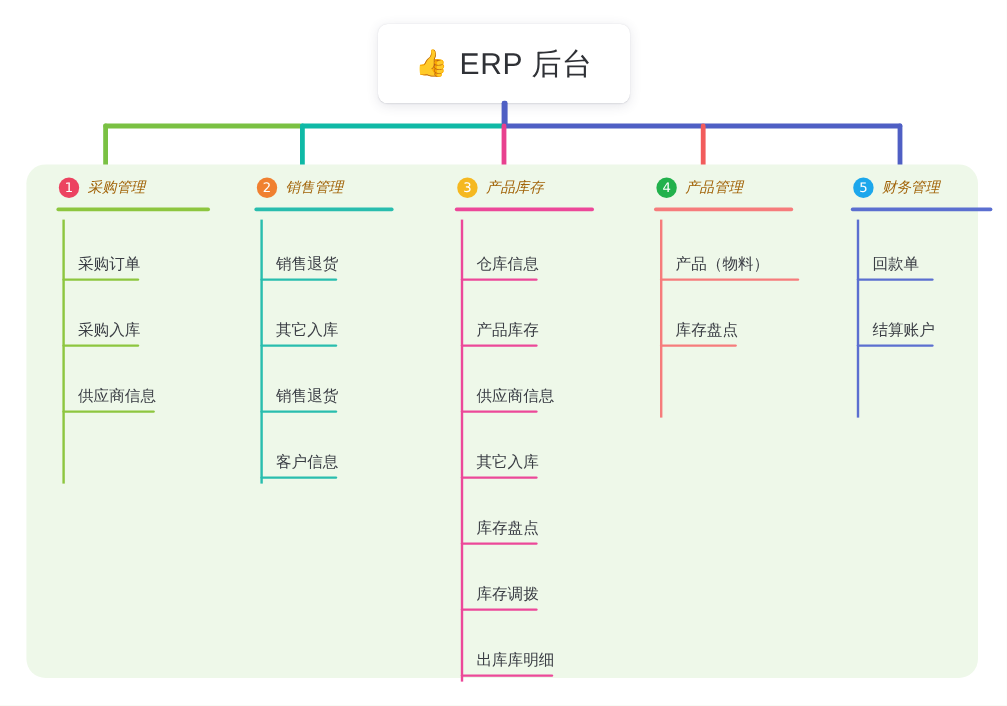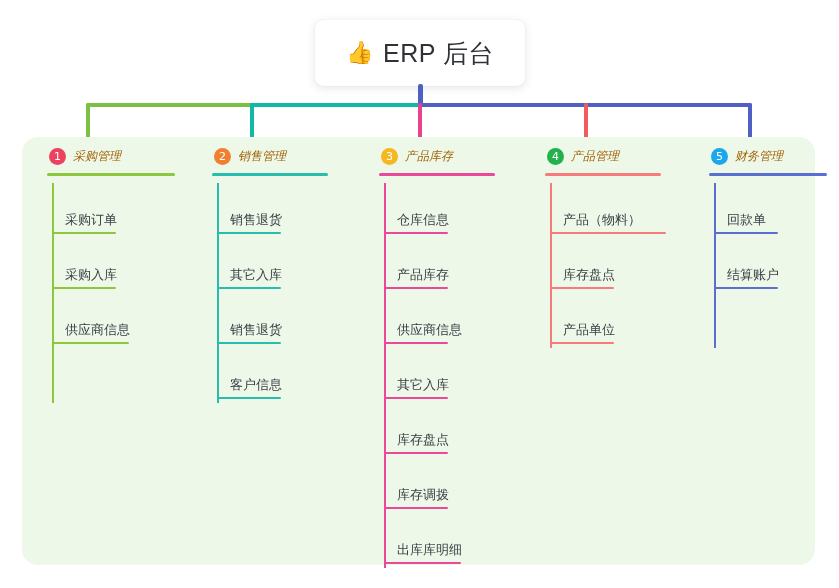--- a/index.html
+++ b/index.html
@@ -185,24 +185,20 @@
       <div class="col-body">
         <div class="spine" style="background: rgb(246, 124, 124); height: 165px;"></div>
         <div class="leaf">
           <span class="leaf-label">产品（物料）</span>
           <div class="leaf-rule" style="background: rgb(246, 124, 124); width: 116px;"></div>
         </div>
         <div class="leaf">
           <span class="leaf-label">库存盘点</span>
           <div class="leaf-rule" style="background: rgb(246, 124, 124); width: 64px;"></div>
         </div>
-        <div class="leaf">
-          <span class="leaf-label">产品单位</span>
-          <div class="leaf-rule" style="background: rgb(246, 124, 124); width: 64px;"></div>
-        </div>
       </div>
     </div>
   <div class="col" style="left:693px;width:145px;">
       <div class="col-head">
         <span class="badge" style="background: rgb(28, 167, 236);">5</span>
         <span class="head-label">财务管理</span>
         <div class="head-rule" style="background: rgb(91, 111, 208); width: 118px;"></div>
       </div>
       <div class="col-body">
         <div class="spine" style="background: rgb(91, 111, 208); height: 165px;"></div>

